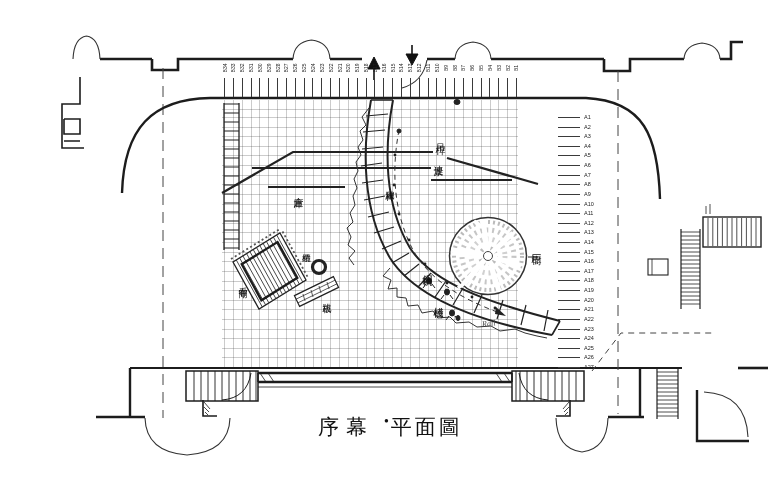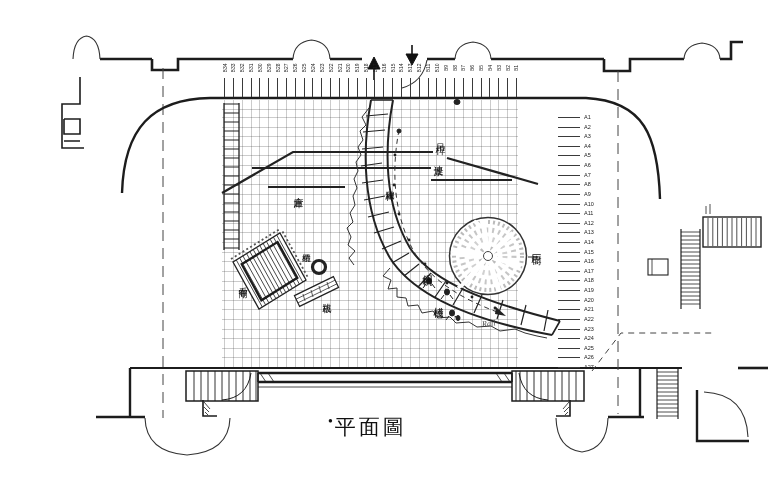--- a/index.html
+++ b/index.html
@@ -338,16 +338,17 @@
   <div class="cjk fs9" style="left:383px;top:183px;">電線桿</div>
   <div class="cjk fs10" style="left:420px;top:267px;">鋼軌</div>
   <div class="cjk fs10" style="left:431px;top:299px;">棧橋</div>
   <div class="cjk fs10" style="left:529px;top:246px;">巨樹</div>
   <div class="cjk fs9" style="left:236px;top:280px;">看守間</div>
   <div class="cjk fs9" style="left:320px;top:296px;">跳板</div>
   <div class="cjk fs8" style="left:301px;top:247px;">纜樁</div>
   <div class="note" style="left:482px;top:319px;">Rail</div>
 
   <div class="caption">
+    <span class="scene">序幕</span>
     <span class="dot">●</span>
     <span class="type">平面圖</span>
   </div>
 </div>
 
 </body></html>

